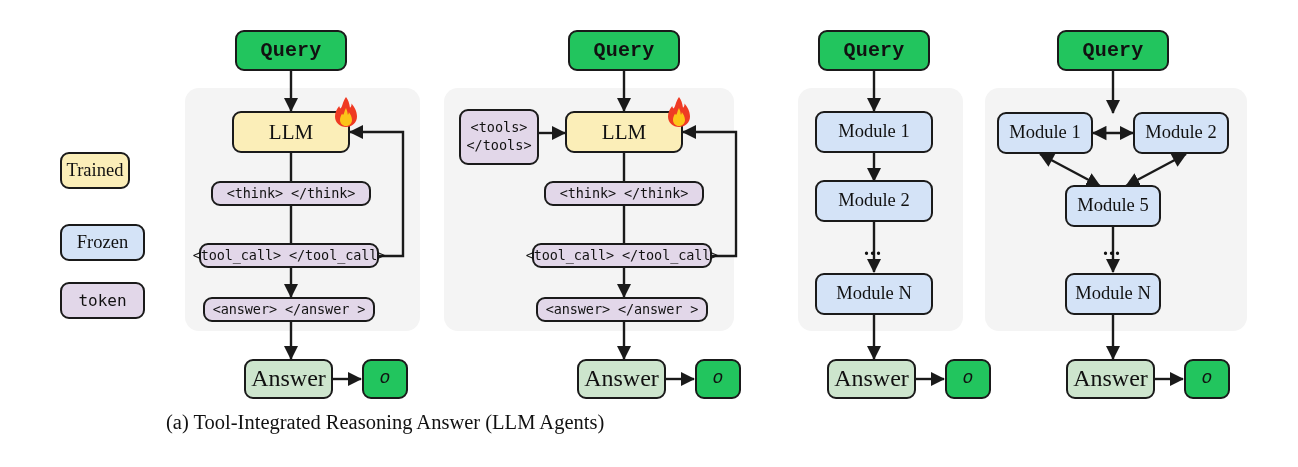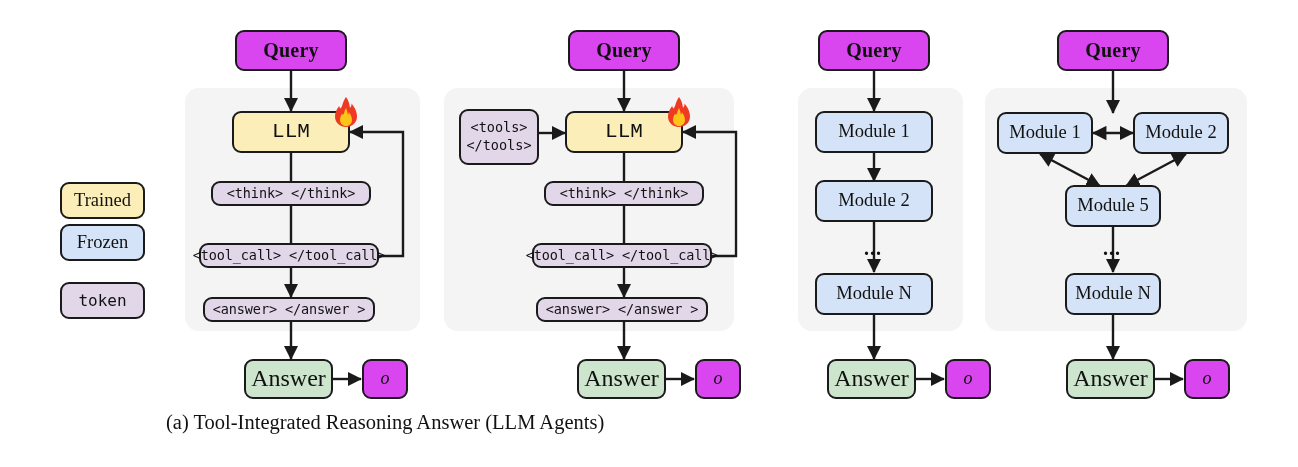--- a/index.html
+++ b/index.html
@@ -35,34 +35,33 @@
     border: 2.2px solid #1a1a1a;
     border-radius: 9px;
     display: flex;
     align-items: center;
     justify-content: center;
     text-align: center;
     line-height: 1.08;
     color: #111111;
     white-space: nowrap;
   }
-  .n-white  { background: #d946ef; }
+  .n-white  { background: #22c55e; font-family: Liberation Mono, monospace; }
   .n-yellow { background: #fbeeb8; }
   .n-blue   { background: #d4e3f7; }
   .n-purple { background: #e2d7e9; }
   .n-green  { background: #cde5cd; }
 
   .query-box {
     font-weight: bold;
     font-size: 20px;
     letter-spacing: .2px;
   }
   .llm-box {
     font-size: 21px;
-    font-family: Liberation Mono, monospace;
   }
   .module-box {
     font-size: 18.5px;
   }
   .answer-box {
     font-size: 24px;
   }
   .o-box {
     font-size: 18px;
     font-style: italic;
@@ -179,21 +178,21 @@
       <line x1="1186" y1="154" x2="1126" y2="186" marker-end="url(#ah)" marker-start="url(#ah-start)"></line>
 
       <line x1="1113" y1="222" x2="1113" y2="272" marker-end="url(#ah)"></line>
 
       <line x1="1113" y1="315" x2="1113" y2="359" marker-end="url(#ah)"></line>
 
       <line x1="1155" y1="379" x2="1183" y2="379" marker-end="url(#ah)"></line>
     </g>
   </svg>
 
-  <div class="legend-box n-yellow" style="left:60px; top:182px; width:85px; height:37px;">
+  <div class="legend-box n-yellow" style="left:60px; top:152px; width:70px; height:37px;">
     <span>Trained</span>
   </div>
   <div class="legend-box n-blue" style="left:60px; top:224px; width:85px; height:37px;">
     <span>Frozen</span>
   </div>
   <div class="legend-box n-purple mono" style="left:60px; top:282px; width:85px; height:37px;">
     <span>token</span>
   </div>
 
   <div class="node n-white query-box" style="left:235px; top:30px; width:112px; height:41px;">

